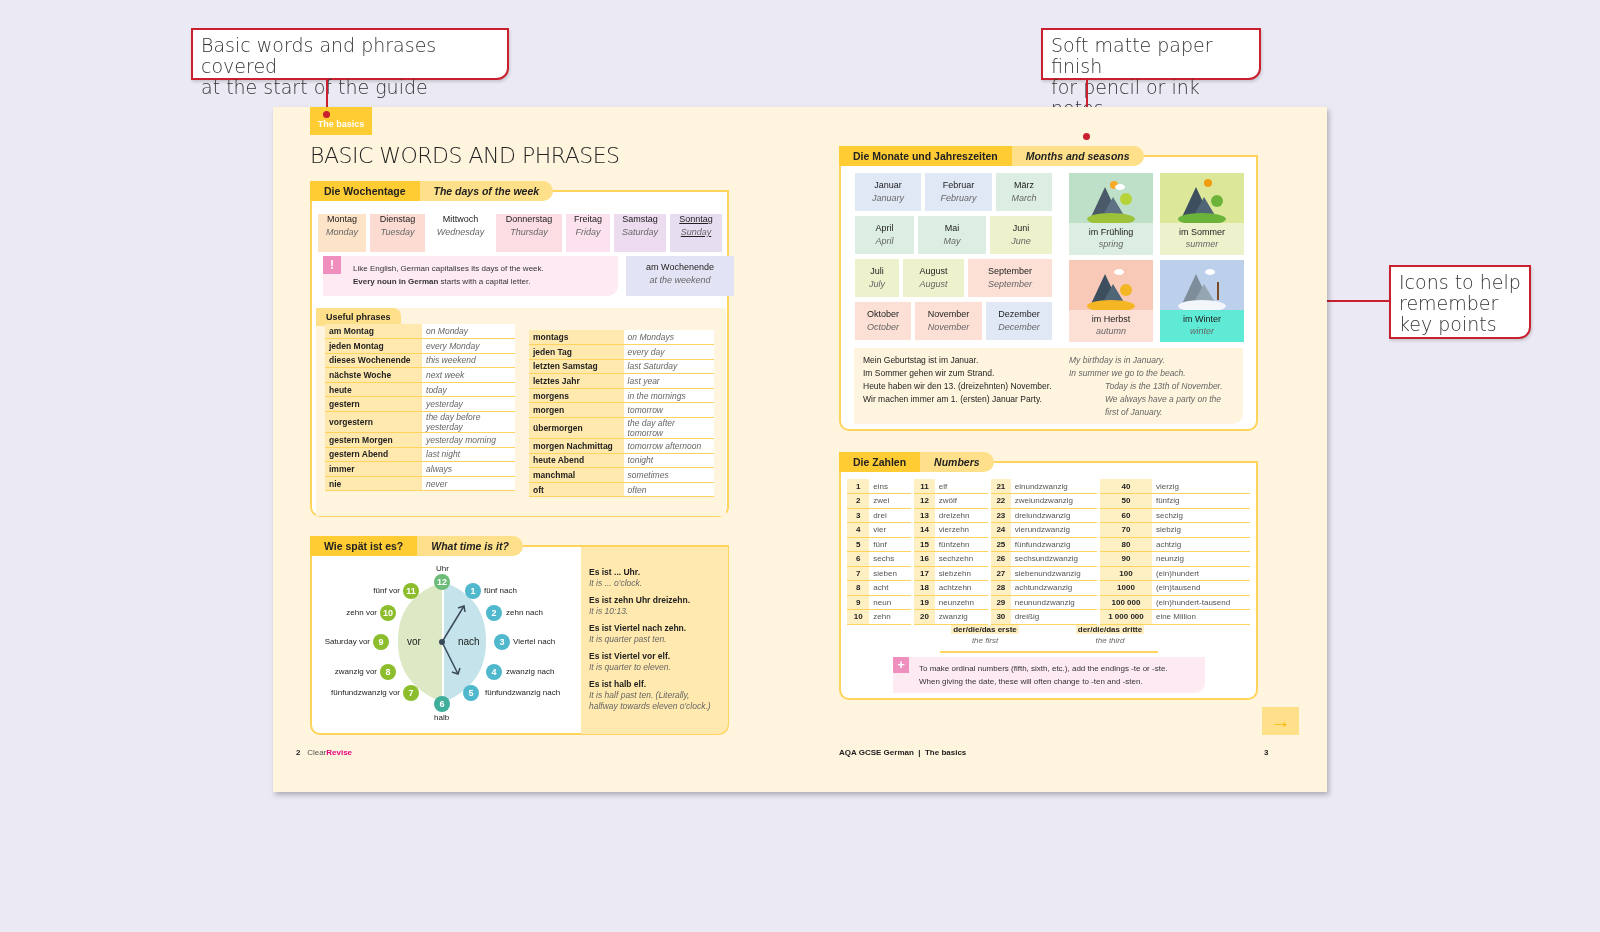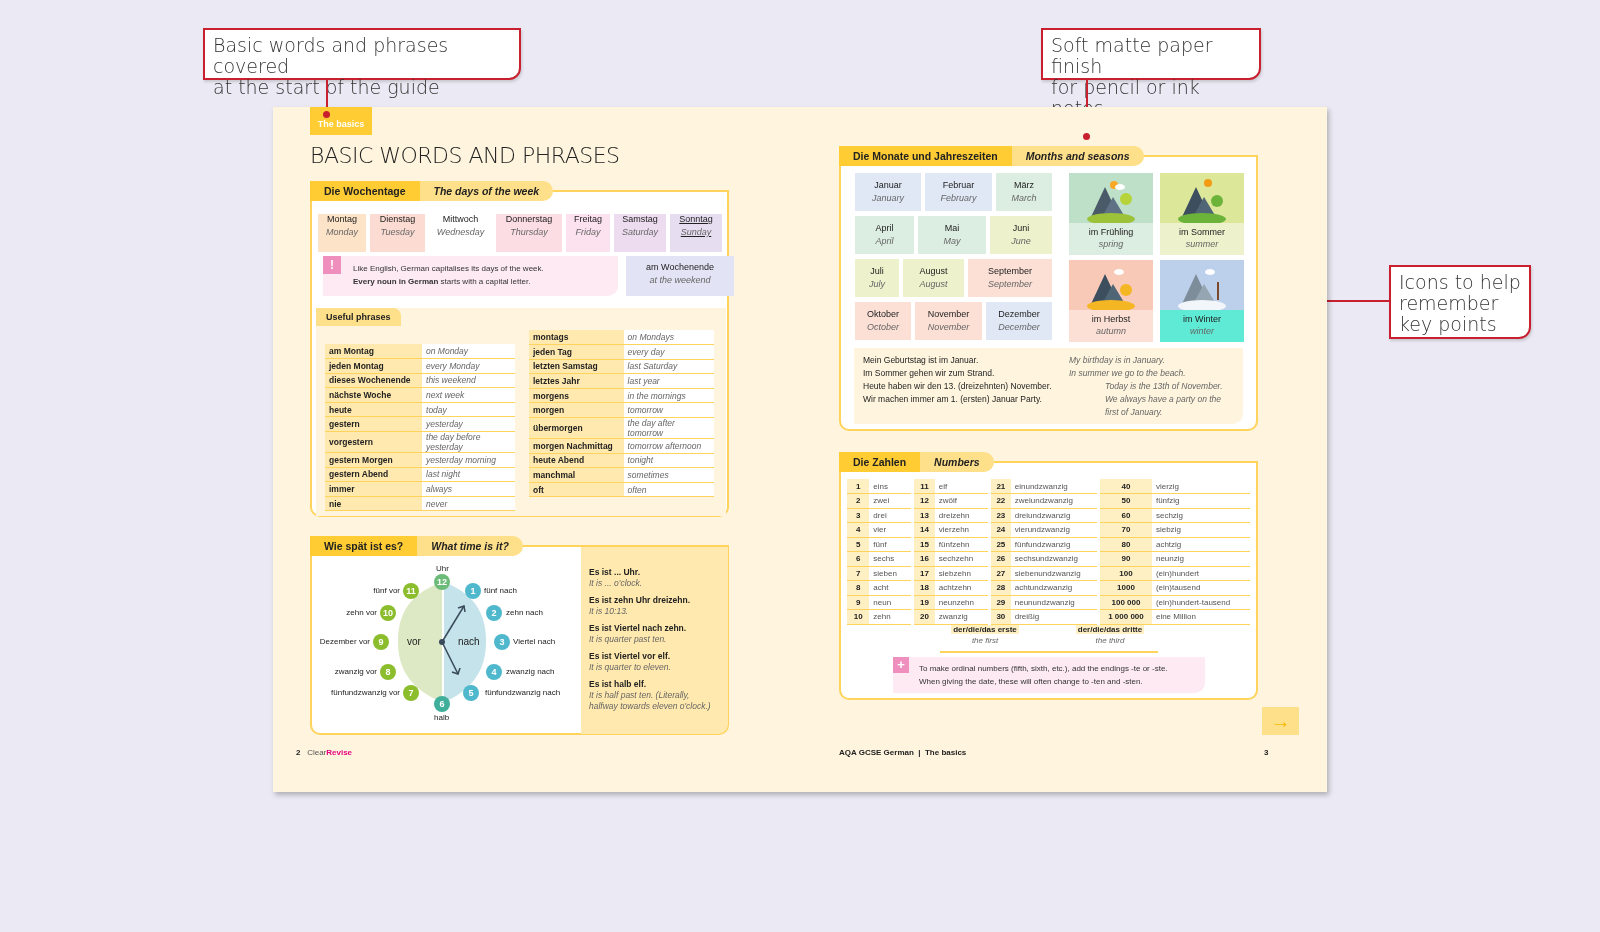--- a/index.html
+++ b/index.html
@@ -46,21 +46,21 @@
 .ordinal{position:absolute;text-align:center;font-size:8px}
 .ordinal b{background:#fff0c4;padding:0 2px}
 .ordinal i{display:block;color:#666;margin-top:2px}
 .plusnote{position:absolute;left:910px;top:672px;width:318px;height:36px;background:#fdeaf3;border-radius:0 0 10px 0;font-size:8px;line-height:13px;padding:5px 10px 0 26px;color:#333}
 .plus{position:absolute;left:910px;top:672px;width:16px;height:16px;background:#ee8fbd;color:#fff;text-align:center;font-weight:bold;font-size:13px;line-height:16px}
 .footer{position:absolute;font-size:8px;font-weight:bold;color:#222}
 </style>
 </head>
 <body>
 
-<div class="callout" style="left:191px;top:28px;width:318px;height:52px;margin-left:12px;">
+<div class="callout" style="left:191px;top:28px;width:318px;height:52px;">
   <div>Basic words and phrases covered</div>
   <div>at the start of the guide</div>
 </div>
 <div class="cline" style="left:326px;top:80px;width:2px;height:40px;"></div>
 
 <div class="callout" style="left:1041px;top:28px;width:220px;height:52px;">
   <div>Soft matte paper finish</div>
   <div>for pencil or ink notes</div>
 </div>
 <div class="cline" style="left:1086px;top:80px;width:2px;height:57px;"></div>
@@ -121,21 +121,21 @@
 </div>
 <div class="excl">!</div>
 <div class="weekend">
   <div>am Wochenende</div>
   <i>at the weekend</i>
 </div>
 
 <div class="useful">
   <div class="ustab">Useful phrases</div>
 </div>
-<table class="ph" style="left:325px;top:344px;width:190px;">
+<table class="ph" style="left:325px;top:324px;width:190px;">
   <tbody id="ph-left">
       <tr>
         <td class="de">am Montag</td>
         <td class="en">on Monday</td>
       </tr>
       <tr>
         <td class="de">jeden Montag</td>
         <td class="en">every Monday</td>
       </tr>
       <tr>
@@ -258,21 +258,21 @@
 
 <div class="clab" style="left:436px;top:564px;">Uhr</div>
 <div class="clab" style="left:484px;top:586px;">fünf nach</div>
 <div class="clab" style="left:506px;top:608px;">zehn nach</div>
 <div class="clab" style="left:513px;top:637px;">Viertel nach</div>
 <div class="clab" style="left:506px;top:667px;">zwanzig nach</div>
 <div class="clab" style="left:485px;top:688px;">fünfundzwanzig nach</div>
 <div class="clab" style="left:434px;top:713px;">halb</div>
 <div class="clab" style="left:318px;top:688px;text-align:right;width:82px;">fünfundzwanzig vor</div>
 <div class="clab" style="left:318px;top:667px;text-align:right;width:59px;">zwanzig vor</div>
-<div class="clab" style="left:318px;top:637px;text-align:right;width:52px;">Dezember vor</div>
+<div class="clab" style="left:318px;top:637px;text-align:right;width:52px;">Saturday vor</div>
 <div class="clab" style="left:318px;top:608px;text-align:right;width:59px;">zehn vor</div>
 <div class="clab" style="left:318px;top:586px;text-align:right;width:82px;">fünf vor</div>
 
 <div class="timepanel" style="left:581px;top:547px;width:147px;height:187px;">
   <b>Es ist ... Uhr.</b>
     <i>It is ... o'clock.</i>
   <b>Es ist zehn Uhr dreizehn.</b>
     <i>It is 10:13.</i>
   <b>Es ist Viertel nach zehn.</b>
     <i>It is quarter past ten.</i>

